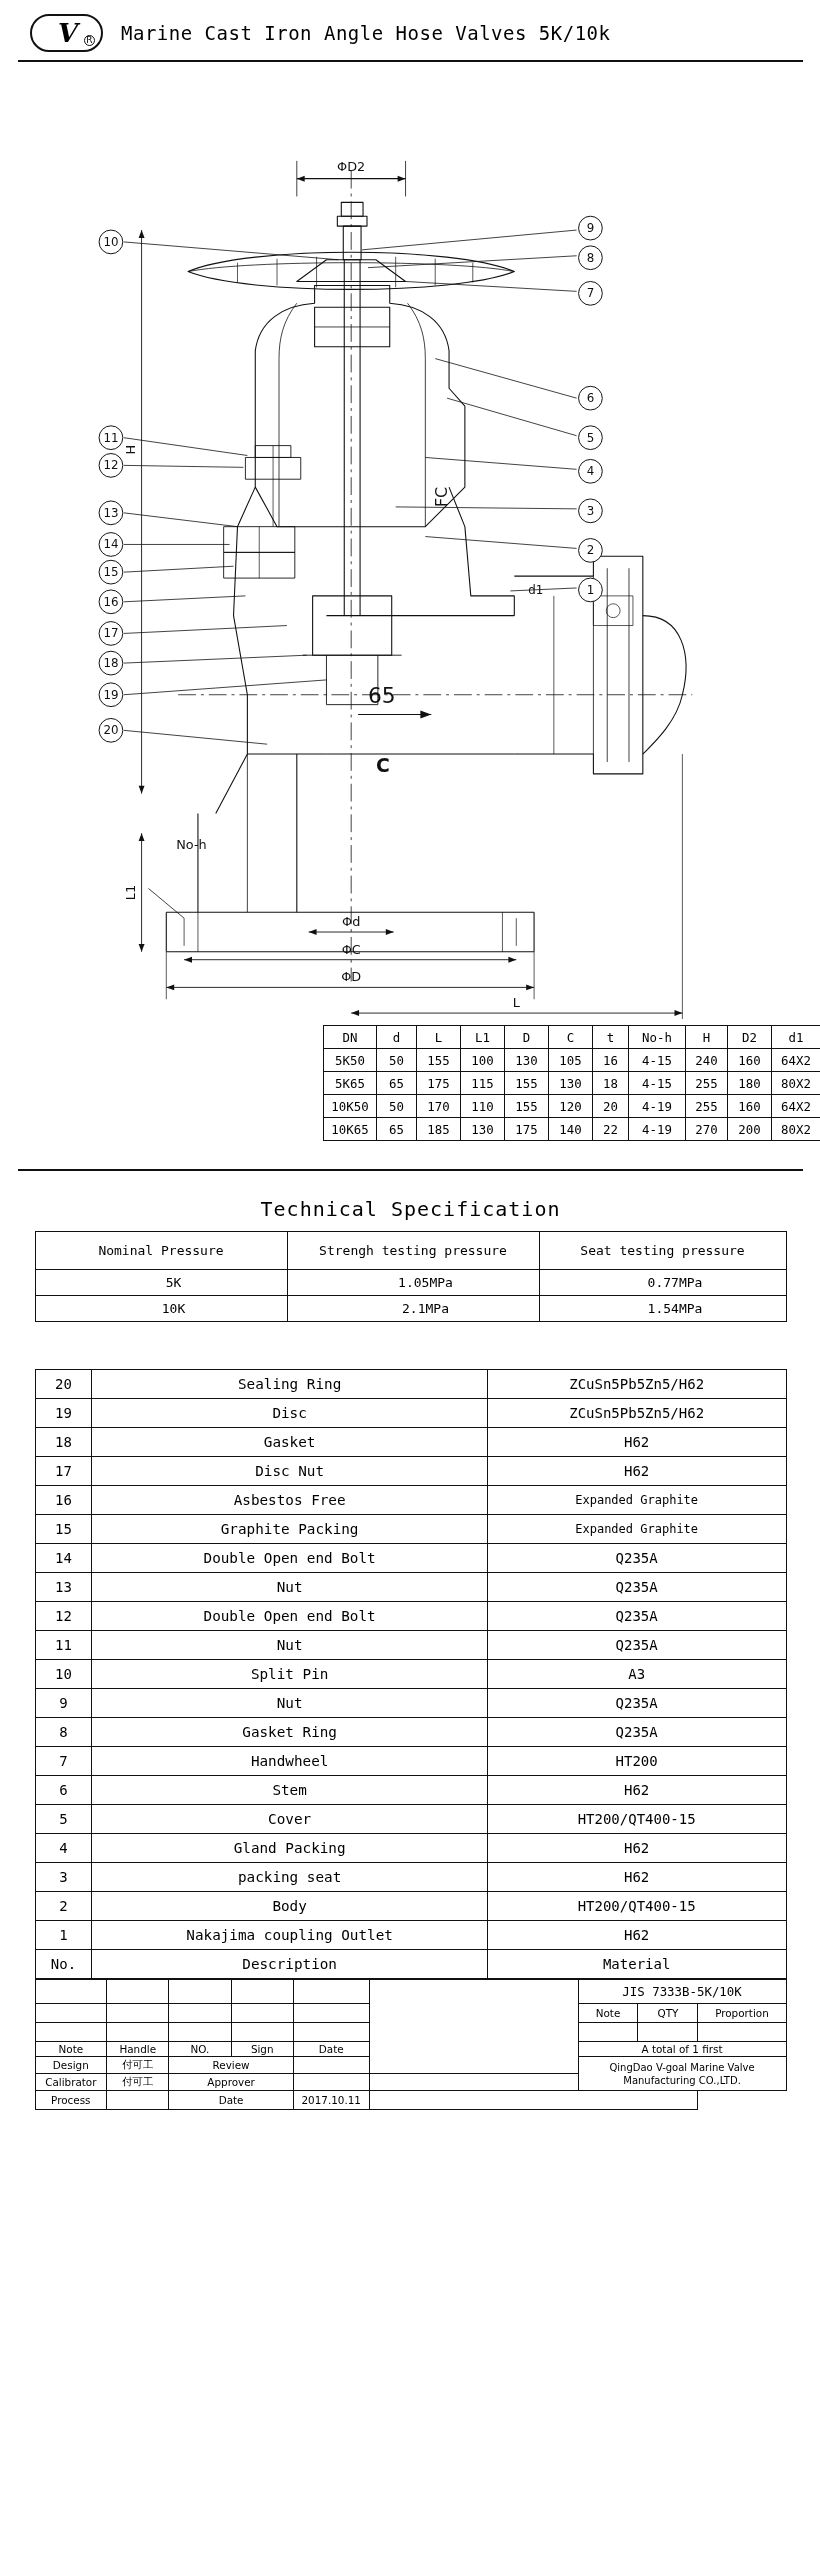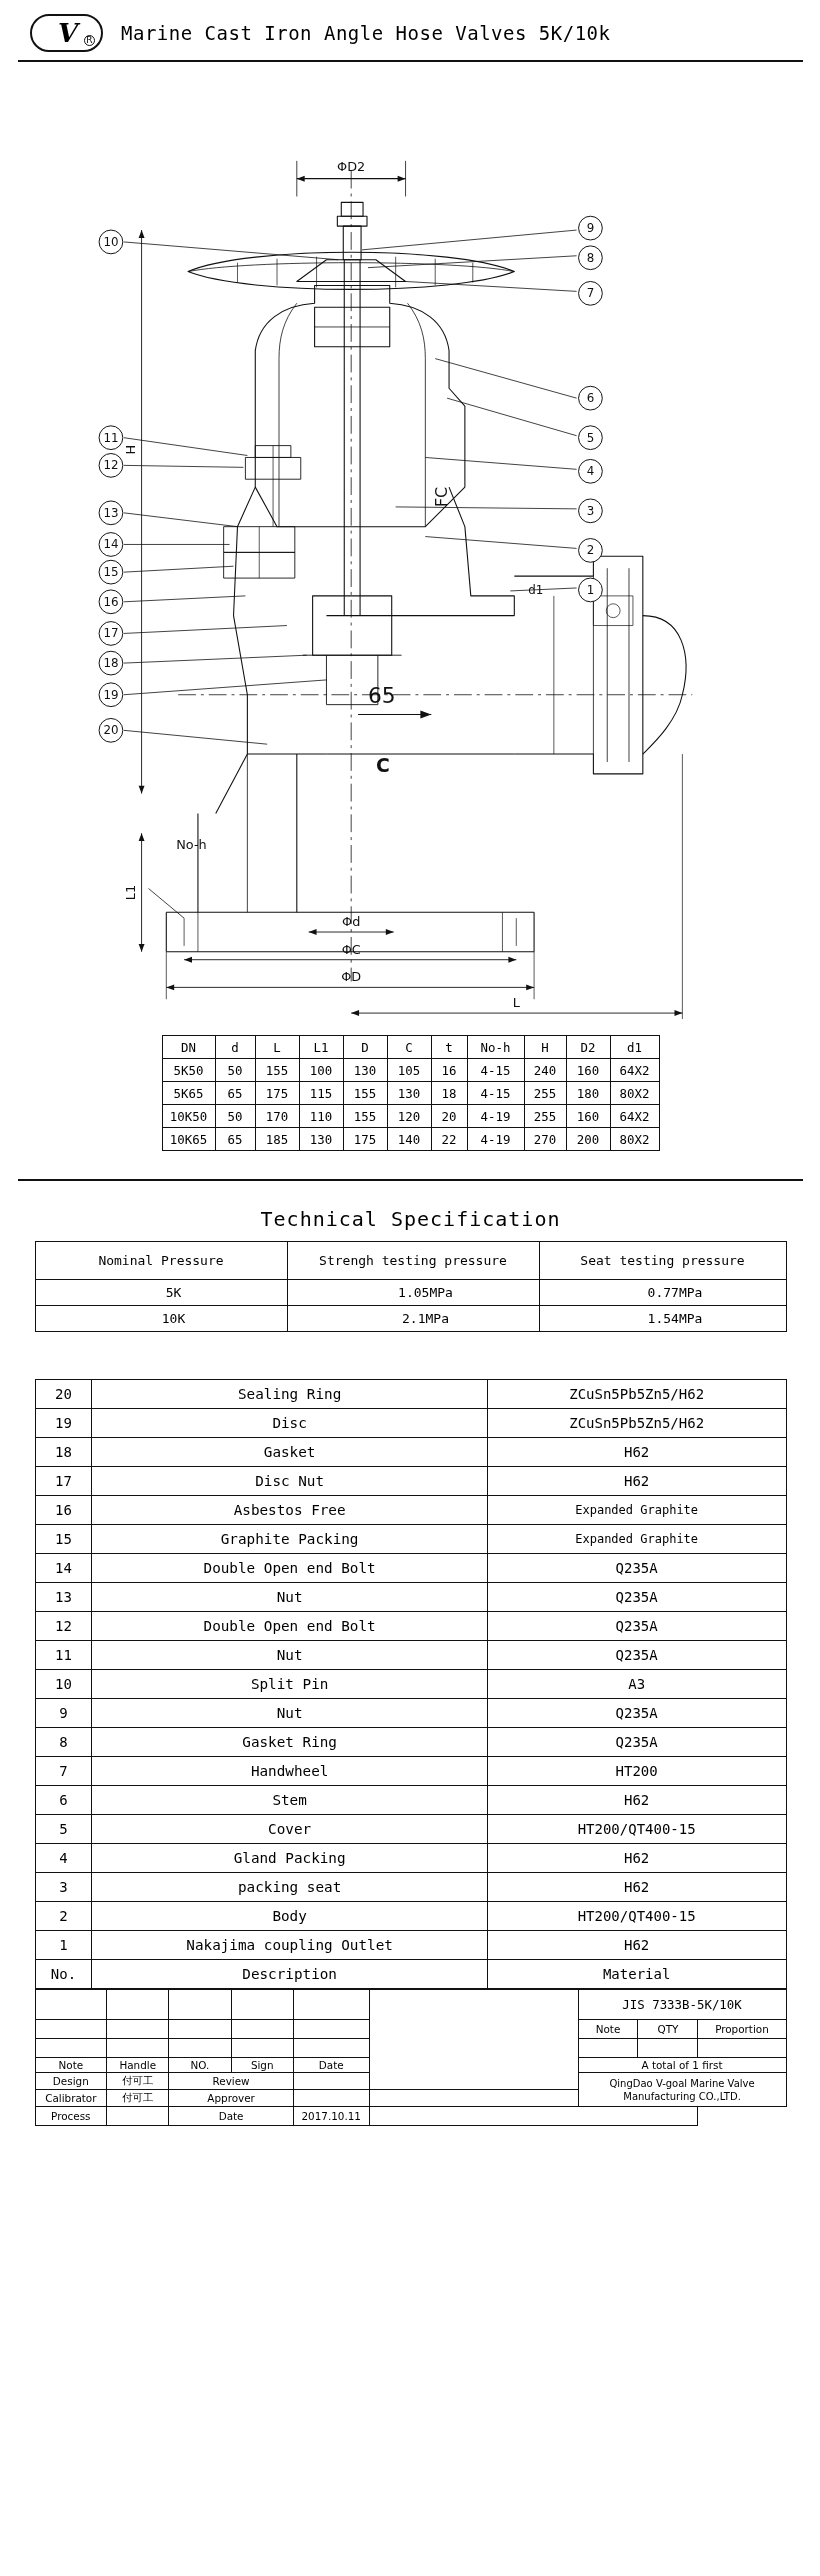--- a/index.html
+++ b/index.html
@@ -73,21 +73,21 @@
     font-family: "DejaVu Sans Mono", monospace;
   }
   table.grid td, table.grid th {
     border: 1px solid #111;
     text-align: center;
     font-weight: normal;
     padding: 2px 3px;
   }
 
   
-  .dim-table-wrap { display: flex; justify-content: center; margin-top: 14px; }
+  .dim-table-wrap { display: flex; justify-content: flex-end; margin-top: 4px; }
   table.dim { font-size: 12.4px; }
   table.dim td, table.dim th { height: 23px; }
   table.dim .c0 { width: 53px; }
   table.dim .c1 { width: 40px; }
   table.dim .c2 { width: 44px; }
   table.dim .c3 { width: 44px; }
   table.dim .c4 { width: 44px; }
   table.dim .c5 { width: 44px; }
   table.dim .c6 { width: 36px; }
   table.dim .c7 { width: 57px; }
@@ -577,21 +577,21 @@
     <table class="tblock">
       <tbody>
 
         <tr>
           <td class="tb-empty tb-left-col"></td>
           <td class="tb-empty tb-cell"></td>
           <td class="tb-empty tb-cell"></td>
           <td class="tb-empty tb-cell"></td>
           <td class="tb-empty tb-cell"></td>
           <td class="tb-empty" rowspan="5" style="width:178px;"></td>
-          <td colspan="3" style="height:30px;" class="tb-right-title">JIS 7333B-5K/10K</td>
+          <td colspan="3" style="height:24px;" class="tb-right-title">JIS 7333B-5K/10K</td>
         </tr>
         <tr>
           <td class="tb-empty"></td>
           <td class="tb-empty"></td>
           <td class="tb-empty"></td>
           <td class="tb-empty"></td>
           <td class="tb-empty"></td>
           <td class="tb-small" style="width:51px;">Note</td>
           <td class="tb-small" style="width:51px;">QTY</td>
           <td class="tb-small" style="width:75px;">Proportion</td>

